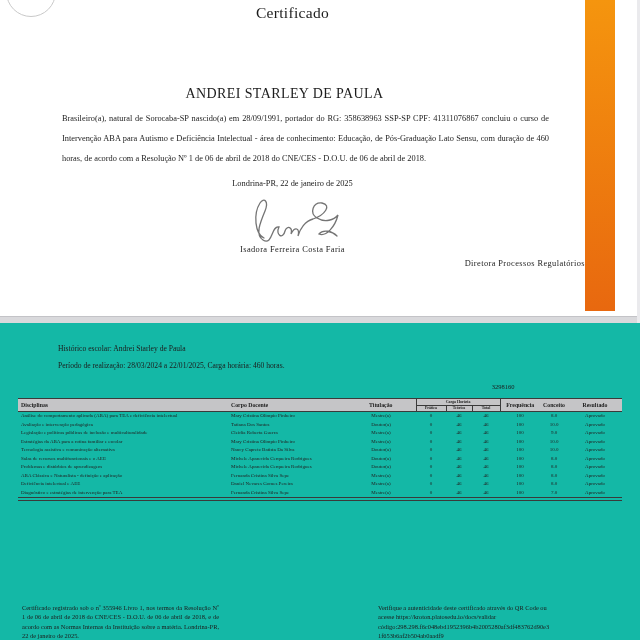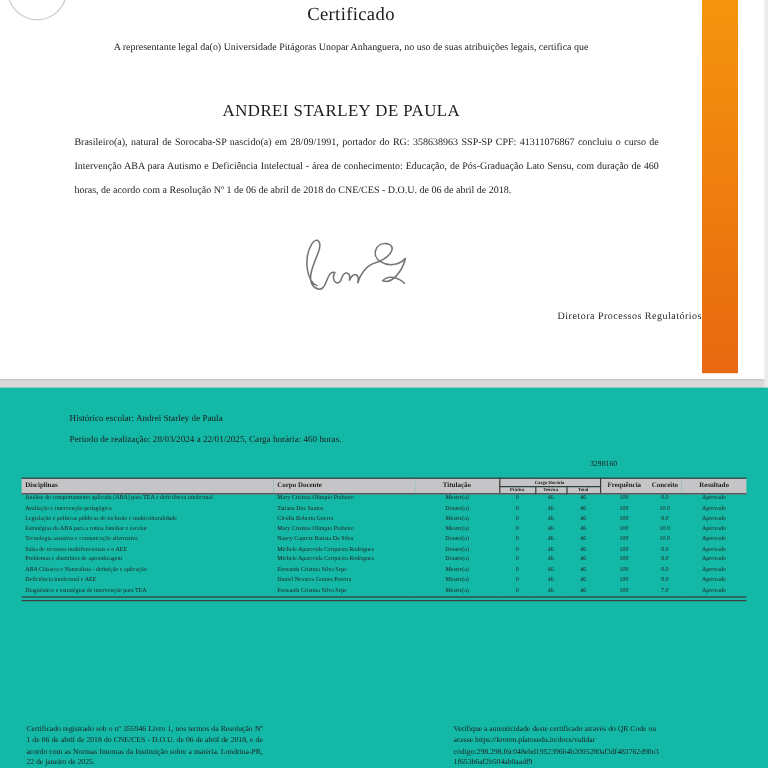--- a/index.html
+++ b/index.html
@@ -46,33 +46,34 @@
   #footer-right{left:378px;top:280px;width:255px;font-size:6.4px;line-height:9.3px;}
 </style>
 </head>
 <body>
 
 <div class="abs" id="page1">
   <div class="abs" id="logo-circle"></div>
   <div class="abs" id="accent-bar" style="background: linear-gradient(rgb(245, 149, 14), rgb(232, 104, 15));"></div>
 
   <div class="abs" id="cert-title">Certificado</div>
-  <div class="abs" id="cert-intro">A representante legal da(o) Universidade Pitágoras Unopar Anhanguera, no uso de suas atribuições legais, certifica que</div>
   <div class="abs" id="student-name">ANDREI STARLEY DE PAULA</div>
   <div class="abs" id="cert-body">Brasileiro(a), natural de Sorocaba-SP nascido(a) em 28/09/1991, portador do RG: 358638963 SSP-SP CPF: 41311076867 concluiu o curso de Intervenção ABA para Autismo e Deficiência Intelectual - área de conhecimento: Educação, de Pós-Graduação Lato Sensu, com duração de 460 horas, de acordo com a Resolução Nº 1 de 06 de abril de 2018 do CNE/CES - D.O.U. de 06 de abril de 2018.</div>
+  <div class="abs" id="cert-date">Londrina-PR, 22 de janeiro de 2025</div>
 
   <div class="abs" id="signature-wrap">
     <svg width="118" height="48" viewBox="0 0 118 48">
       <path d="M30,42 C21,38 19,18 26,7 C30,1 35,5 31,15 C26,27 21,39 29,44
                C39,50 37,29 45,31 C41,39 49,44 51,35 C53,29 59,31 57,38
                C61,29 66,33 64,40 C66,33 71,25 79,23 C91,19 98,9 88,7
                C79,6 75,17 83,22 C91,27 100,24 104,19 C101,31 92,41 85,38
                C89,33 98,35 103,40" stroke="#5c5c5c" fill="none" stroke-width="1.3" stroke-linecap="round" opacity="0.85"></path>
     </svg>
   </div>
+  <div class="abs" id="signer-name">Isadora Ferreira Costa Faria</div>
   <div class="abs" id="signer-role">Diretora Processos Regulatórios</div>
 </div>
 
 <div class="abs" id="page-separator"></div>
 <div class="abs" id="edge-strip"></div>
 
 <div class="abs" id="page2">
   <div class="abs" id="history-line">Histórico escolar: Andrei Starley de Paula</div>
   <div class="abs" id="period-line">Período de realização: 28/03/2024 a 22/01/2025, Carga horária: 460 horas.</div>
   <div class="abs" id="doc-number">3298160</div>

